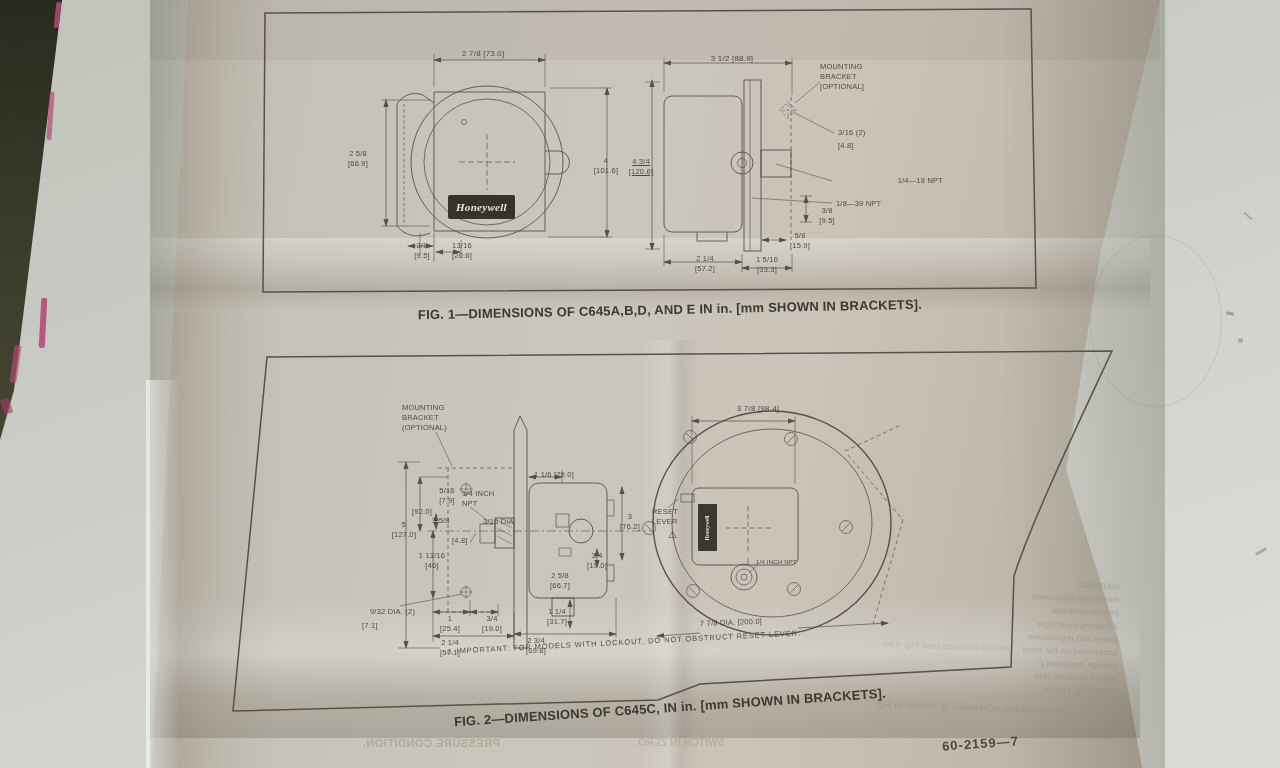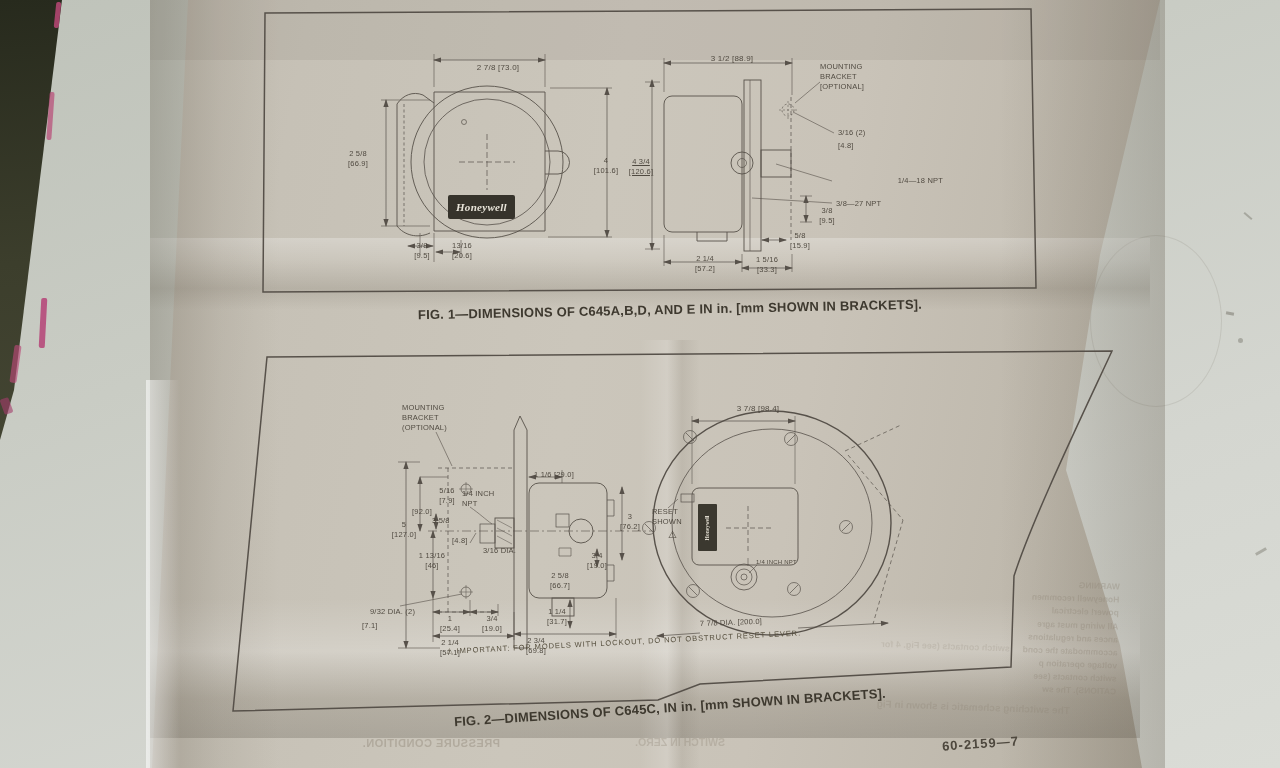--- a/index.html
+++ b/index.html
@@ -256,60 +256,60 @@
       <path d="M692,421 H795" stroke-width="0.7" marker-start="url(#ah)" marker-end="url(#ah)"></path>
       <path d="M657,636 L700,633" stroke-width="0.7" marker-start="url(#ah)"></path>
       <path d="M798,628 L888,623" stroke-width="0.7" marker-end="url(#ah)"></path>
       <path d="M845,451 L901,425" stroke-dasharray="4,3" stroke-width="0.7"></path>
       <path d="M848,455 L903,520" stroke-dasharray="4,3" stroke-width="0.7"></path>
       <path d="M903,520 L873,624" stroke-dasharray="4,3" stroke-width="0.7"></path>
     </g>
   </svg>
 
   <div id="dim-labels">
-      <span class="dim" style="left: 462px; top: 49px; width: 72px; font-size: 8px; text-align: center; margin-top: 14px;">2 7/8 [73.0]</span>
+      <span class="dim" style="left: 462px; top: 49px; width: 72px; font-size: 8px; text-align: left;">2 7/8 [73.0]</span>
       <span class="dim" style="left: 337px; top: 149px; width: 42px; text-align: center;">2 5/8
 [66.9]</span>
       <span class="dim" style="left: 586px; top: 156px; width: 40px; text-align: center;">4
 [101.6]</span>
       <span class="dim" style="left: 620px; top: 157px; width: 42px; text-align: center; text-decoration: underline;">4 3/4
 [120.6]</span>
       <span class="dim" style="left: 405px; top: 241px; width: 34px; text-align: center;">3/8
 [9.5]</span>
       <span class="dim" style="left: 442px; top: 241px; width: 40px; text-align: center;">13/16
 [20.6]</span>
       <span class="dim" style="left: 693px; top: 54px; width: 78px; font-size: 8px; text-align: center;">3 1/2 [88.9]</span>
       <span class="dim" style="left: 820px; top: 62px; width: 66px;">MOUNTING
 BRACKET
 [OPTIONAL]</span>
       <span class="dim" style="left: 838px; top: 128px; width: 50px;">3/16 (2)</span>
       <span class="dim" style="left: 838px; top: 141px; width: 40px;">[4.8]</span>
       <span class="dim" style="left: 873px; top: 176px; width: 70px; text-align: right;">1/4—18 NPT</span>
-      <span class="dim" style="left: 836px; top: 199px; width: 70px;">3/8—27 NPT</span>
+      <span class="dim" style="left: 836px; top: 199px; width: 70px;">1/8—39 NPT</span>
       <span class="dim" style="left: 812px; top: 206px; width: 30px; text-align: center;">3/8
 [9.5]</span>
       <span class="dim" style="left: 774px; top: 231px; width: 36px; text-align: center; margin-left: 8px;">5/8
 [15.9]</span>
       <span class="dim" style="left: 685px; top: 254px; width: 40px; text-align: center;">2 1/4
 [57.2]</span>
       <span class="dim" style="left: 745px; top: 255px; width: 44px; text-align: center;">1 5/16
 [33.3]</span>
       <span class="dim" style="left: 402px; top: 403px; width: 70px;">MOUNTING
 BRACKET
 (OPTIONAL)</span>
       <span class="dim" style="left: 430px; top: 486px; width: 34px; text-align: center;">5/16
 [7.9]</span>
       <span class="dim" style="left: 462px; top: 489px; width: 50px;">1/4 INCH
 NPT</span>
       <span class="dim" style="left: 412px; top: 507px; width: 40px;">[92.0]</span>
       <span class="dim" style="left: 432px; top: 516px; width: 30px;">3 5/8</span>
       <span class="dim" style="left: 384px; top: 520px; width: 40px; text-align: center;">5
 [127.0]</span>
       <span class="dim" style="left: 452px; top: 536px; width: 34px;">[4.8]</span>
-      <span class="dim" style="left: 448px; top: 546px; width: 50px; padding-left: 35px;">3/16 DIA.</span>
+      <span class="dim" style="left: 448px; top: 517px; width: 50px; padding-left: 35px;">3/16 DIA.</span>
       <span class="dim" style="left: 410px; top: 551px; width: 44px; text-align: center;">1 13/16
 [46]</span>
       <span class="dim" style="left: 534px; top: 470px; width: 70px;">1 1/6  [29.0]</span>
       <span class="dim" style="left: 612px; top: 512px; width: 36px; text-align: center;">3
 [76.2]</span>
       <span class="dim" style="left: 580px; top: 551px; width: 34px; text-align: center;">3/4
 [19.0]</span>
       <span class="dim" style="left: 541px; top: 571px; width: 38px; text-align: center;">2 5/8
 [66.7]</span>
       <span class="dim" style="left: 538px; top: 607px; width: 38px; text-align: center;">1 1/4
@@ -319,21 +319,21 @@
       <span class="dim" style="left: 432px; top: 614px; width: 36px; text-align: center;">1
 [25.4]</span>
       <span class="dim" style="left: 474px; top: 614px; width: 36px; text-align: center;">3/4
 [19.0]</span>
       <span class="dim" style="left: 430px; top: 638px; width: 40px; text-align: center;">2 1/4
 [57.1]</span>
       <span class="dim" style="left: 516px; top: 636px; width: 40px; text-align: center;">2 3/4
 [69.8]</span>
       <span class="dim" style="left: 718px; top: 404px; width: 80px; font-size: 8px; text-align: center;">3 7/8 [98.4]</span>
       <span class="dim" style="left: 652px; top: 507px; width: 42px;">RESET
-SHOWN</span>
+LEVER</span>
       <span class="dim" style="left: 668px; top: 528px; width: 16px; font-size: 10px;">⚠</span>
       <span class="dim" style="left: 756px; top: 559px; width: 60px; font-size: 6px;">1/4 INCH NPT</span>
       <span class="dim" style="left: 700px; top: 617px; width: 110px; font-size: 7.5px; transform: rotate(-2deg);">7 7/8 DIA. [200.0]</span>
     </div>
 
   <div id="hw-badge1">
     <span>Honeywell</span>
   </div>
   <div id="hw-badge2">
     <span>Honeywell</span>

